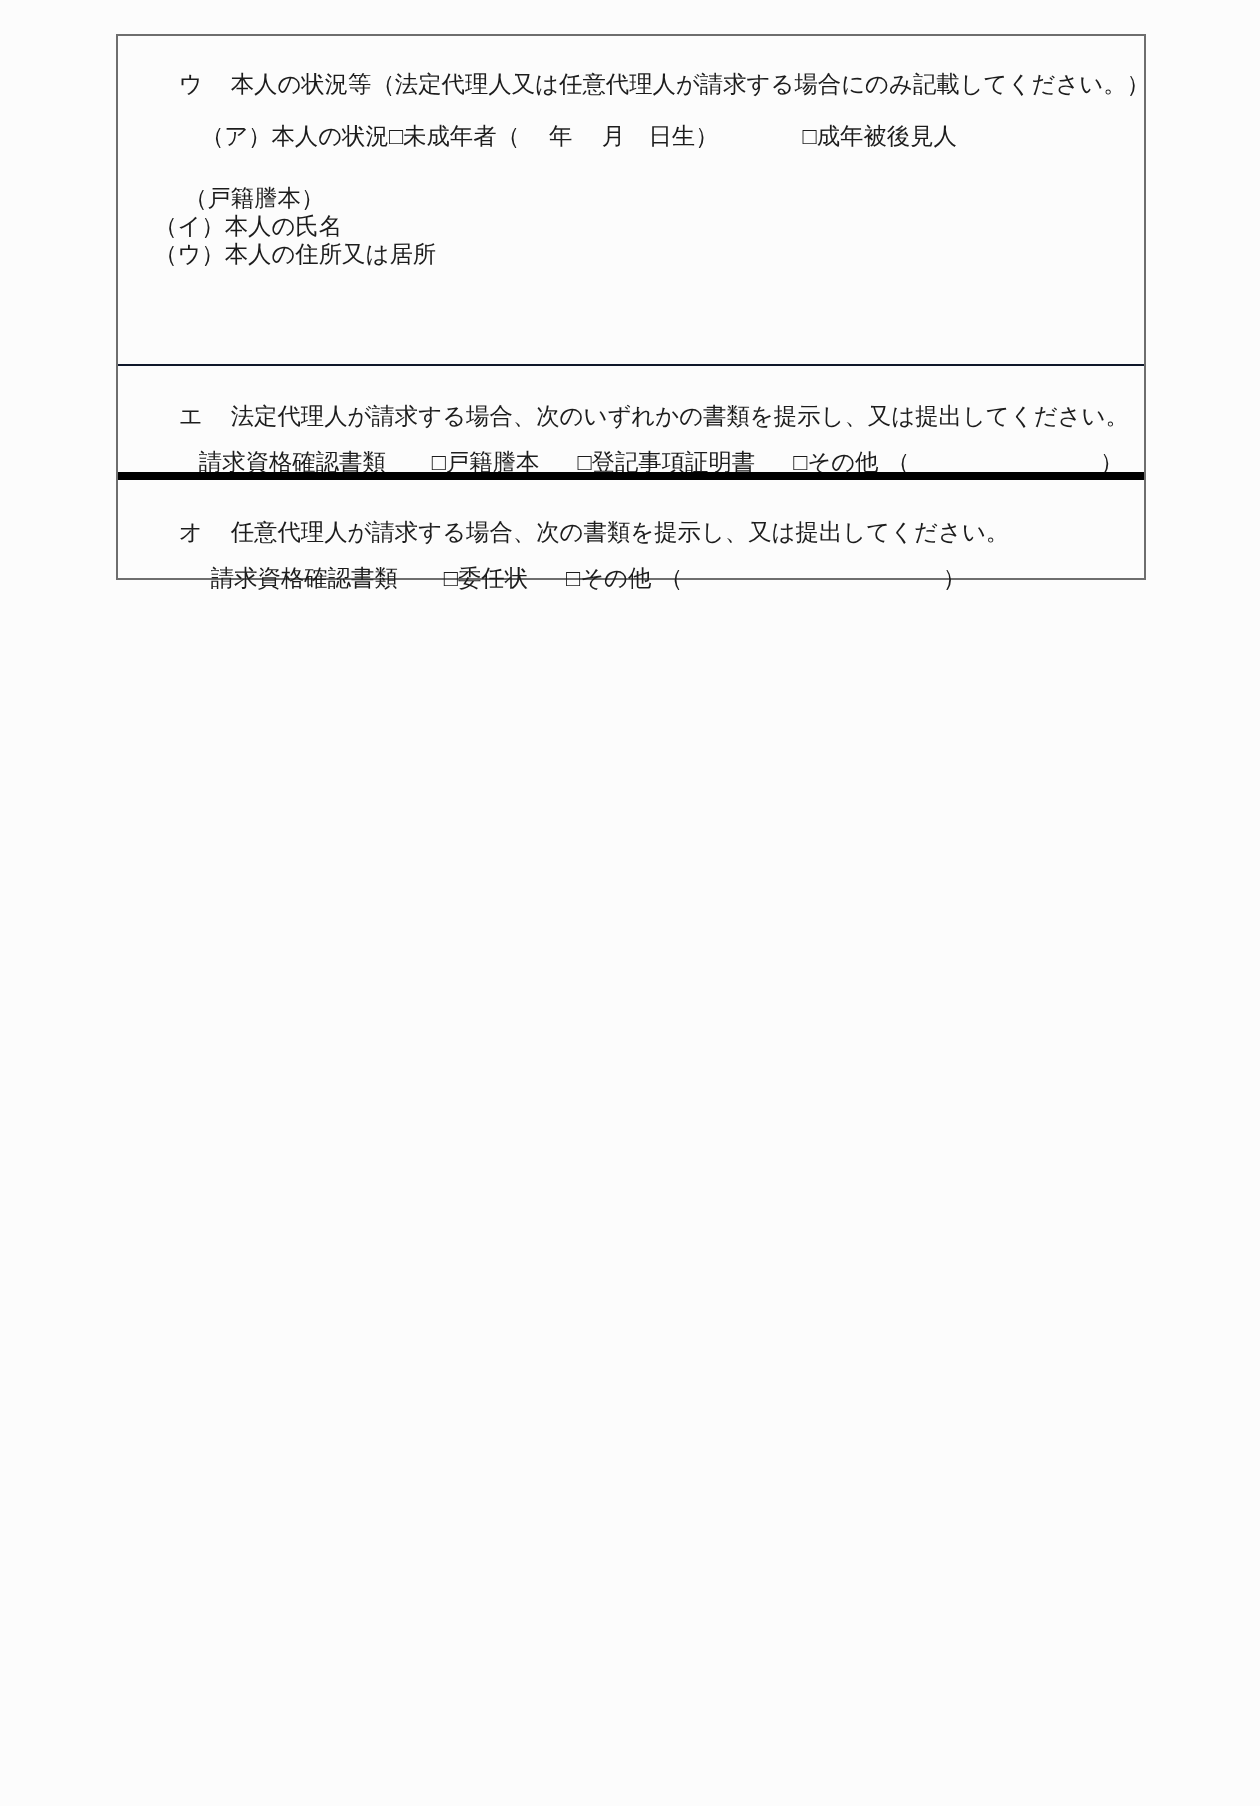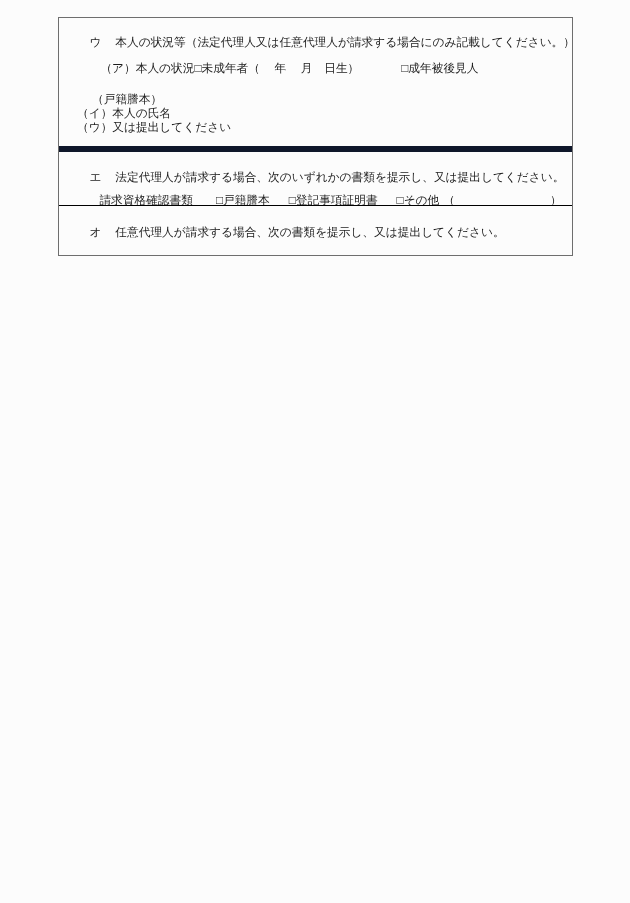--- a/index.html
+++ b/index.html
@@ -17,22 +17,22 @@
   }
   .form-table {
     position: absolute;
     left: 58px;
     top: 17px;
     width: 513px;
     border: 1px solid #6e6e6e;
   }
   .row { position: relative; }
   .row-u { height: 128px; }
-  .row-e { height: 53px; border-top: 6px solid #0f172a; }
-  .row-o { height: 49px; border-top: 1px solid #000000; }
+  .row-e { height: 53px; border-top: 1px solid #0f172a; margin-top: 36px; }
+  .row-o { height: 49px; border-top: 4px solid #000000; }
   .line { position: absolute; white-space: pre; }
   .line span { white-space: pre; }
 
   
   .u-heading   { top: 5px;   left: 7px; }
   .u-item-a    { top: 31px;  left: 18px; }
   .u-voluntary { top: 54px;  left: 113px; }
   .u-furigana  { top: 75px;  left: 33px; }
   .u-item-i    { top: 89px;  left: 18px; text-align: right; }
   .u-item-u    { top: 103px; left: 18px; }
@@ -61,32 +61,35 @@
 
     <div class="row row-u">
       <div class="line u-heading">
         <span class="idx">ウ</span><span>本人の状況等（法定代理人又は任意代理人が請求する場合にのみ記載してください。）</span>
       </div>
       <div class="line u-item-a">
         <span>（ア）本人の状況</span><span>□</span><span>未成年者（　 年　 月　日生）</span><span class="gap-adult">□</span><span>成年被後見人</span>
       </div>
       <div class="line u-furigana">（戸籍謄本）</div>
       <div class="line u-item-i">（イ）本人の氏名</div>
-      <div class="line u-item-u">（ウ）又は提出してください</div>
+      <div class="line u-item-u">（ウ）本人の住所又は居所</div>
     </div>
 
     <div class="row row-e">
       <div class="line e-heading">
         <span class="idx">エ</span><span>法定代理人が請求する場合、次のいずれかの書類を提示し、又は提出してください。</span>
       </div>
       <div class="line e-docs">
         <span>請求資格確認書類</span><span class="gap-after-docs">□</span><span>戸籍謄本</span><span class="gap-item">□</span><span>登記事項証明書</span><span class="gap-item">□</span><span>その他</span><span class="gap-paren">（</span><span class="fill-e"></span><span>）</span>
       </div>
     </div>
 
     <div class="row row-o">
       <div class="line o-heading">
         <span class="idx">オ</span><span>任意代理人が請求する場合、次の書類を提示し、又は提出してください。</span>
       </div>
+      <div class="line o-docs">
+        <span>請求資格確認書類</span><span class="gap-after-docs">□</span><span>委任状</span><span class="gap-item">□</span><span>その他</span><span class="gap-paren">（</span><span class="fill-o"></span><span>）</span>
+      </div>
     </div>
 
   </div>
 </div>
 
 </body></html>

